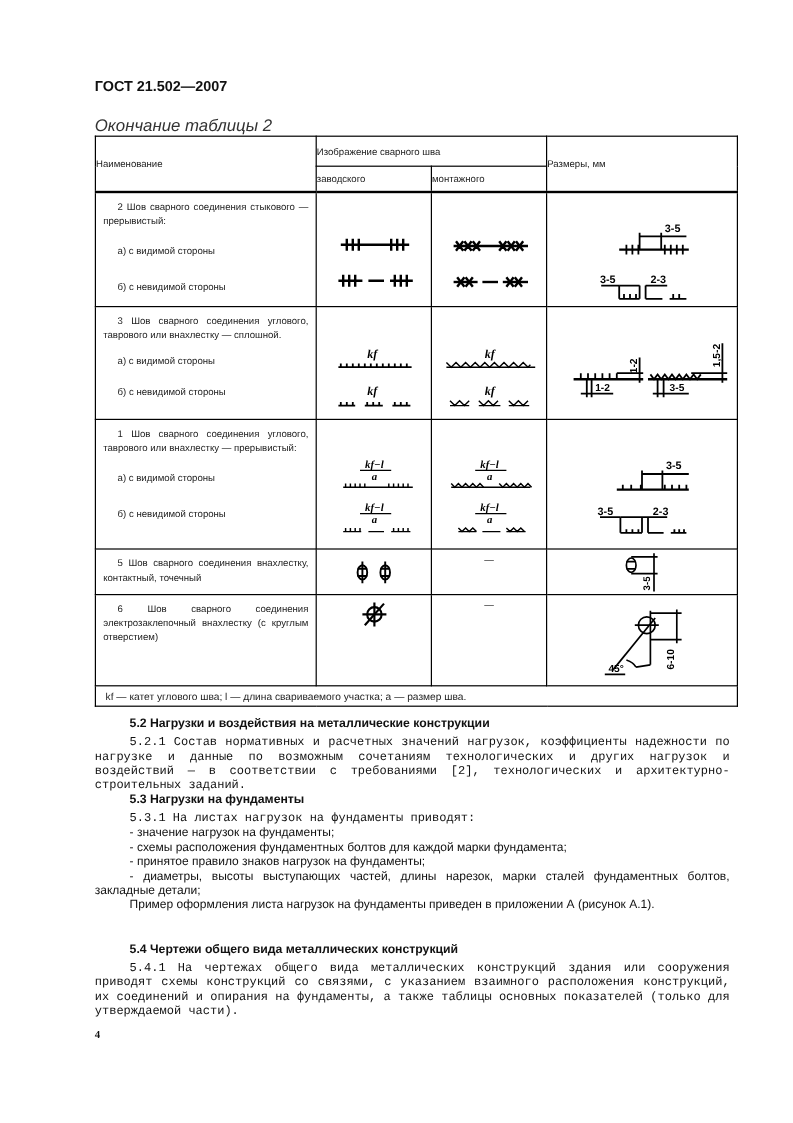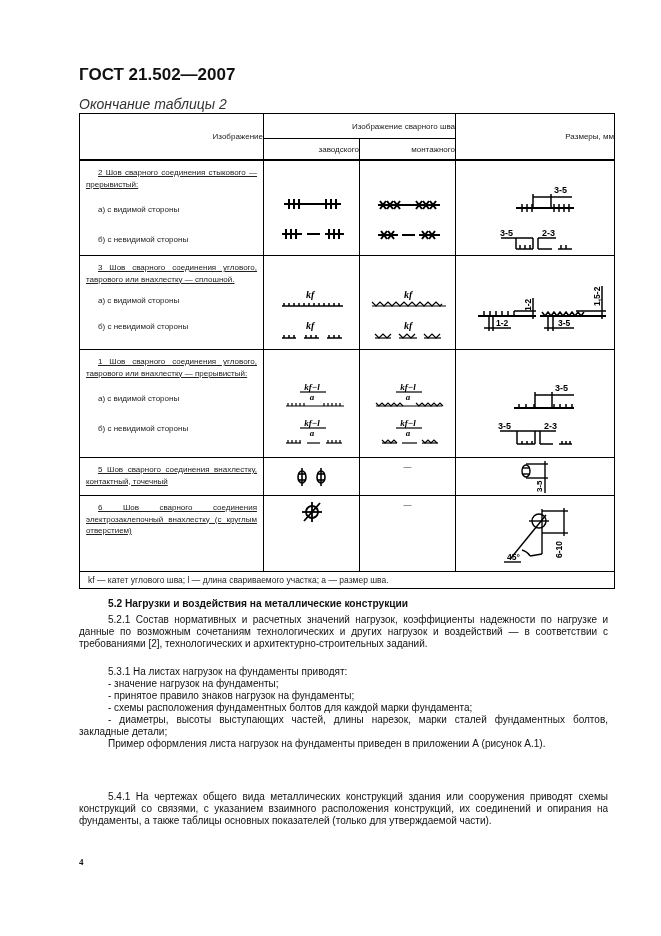--- a/index.html
+++ b/index.html
@@ -1,53 +1,53 @@
 <!DOCTYPE html>
 <html><head>
 <meta charset="utf-8">
 <style>
   html, body { margin: 0; padding: 0; background: #fff; }
   body { width: 661px; height: 936px; position: relative; font-family: "Liberation Sans", sans-serif; color: #111; overflow: hidden; }
-  .hdr { position: absolute; left: 79px; top: 65px; font-weight: bold; font-size: 17px; }
+  .hdr { position: absolute; left: 79px; top: 65px; font-weight: bold; font-size: 12px; }
   .cap { position: absolute; left: 79px; top: 96px; font-style: italic; font-size: 14px; color: #333; }
   table.t { position: absolute; left: 79px; top: 113px; width: 536px; border-collapse: collapse; font-size: 8px; color: #222; }
   table.t td, table.t th { border: 1px solid #000; padding: 0; vertical-align: top; font-weight: normal; }
-  table.t th { text-align: right; vertical-align: middle; height: 20px; margin-top: 31px; }
+  table.t th { text-align: left; vertical-align: middle; height: 20px; margin-top: 31px; }
   .thick-bottom { border-bottom: 2px solid #000 !important; }
   .name { padding: 6px 6px 0 6px !important; line-height: 11.5px; text-align: justify; }
   .name p { margin: 0; }
-  .name .ind { text-indent: 12px; text-decoration: underline; }
+  .name .ind { text-indent: 12px; }
   .name .opt { padding-left: 12px; }
   .cell-svg { position: relative; }
   .cell-svg svg { display: block; }
   .note td { padding: 3px 8px !important; font-size: 8.5px; }
   .sec { position: absolute; left: 0; width: 654px; font-size: 10px; color: #111; }
   .sec h3 { margin: 0; font-size: 10.2px; font-weight: bold; padding-left: 108px; }
   .sec p { margin: 0; line-height: 12px; }
   .para { padding-left: 79px; padding-right: 46px; text-align: justify; }
-  .para .first { text-indent: 29px; }
+  .para .first { text-indent: 29px; font-family: Liberation Mono, monospace; }
   .para .li { text-indent: 29px; }
   .pnum { position: absolute; left: 79px; top: 857px; font-family: "Liberation Serif", serif; font-size: 9px; font-weight: bold; }
 </style>
 </head>
 <body>
 
 <div class="hdr">ГОСТ 21.502—2007</div>
 <div class="cap">Окончание таблицы 2</div>
 
 <table class="t">
   <colgroup>
     <col style="width:188px">
       <col style="width:95px">
       <col style="width:95px">
       <col style="width:158px">
   </colgroup>
   <tbody>
       <tr>
-    <th rowspan="2" class="thick-bottom">Изображение</th>
+    <th rowspan="2" class="thick-bottom">Наименование</th>
     <th colspan="2" style="height:24px">Изображение сварного шва</th>
     <th rowspan="2" class="thick-bottom">Размеры, мм</th>
   </tr>
   <tr>
     <th class="thick-bottom">заводского</th>
     <th class="thick-bottom">монтажного</th>
   </tr>
 
   <tr style="height:94px">
     <td class="name">
@@ -347,29 +347,31 @@
   </table>
 
 <div class="sec" style="top:598px">
   <h3>5.2  Нагрузки и воздействия на металлические конструкции</h3>
   <div class="para" style="margin-top:5px">
     <p class="first">5.2.1  Состав нормативных и расчетных значений нагрузок, коэффициенты надежности по нагрузке и данные по возможным сочетаниям технологических и других нагрузок и воздействий — в соответствии с требованиями [2], технологических и архитектурно-строительных заданий.</p>
   </div>
 </div>
 
 <div class="sec" style="top:661px">
+  <h3>5.3  Нагрузки на фундаменты</h3>
   <div class="para" style="margin-top:5px">
     <p class="first">5.3.1  На листах нагрузок на фундаменты приводят:</p>
     <p class="li">- значение нагрузок на фундаменты;</p>
+    <p class="li">- схемы расположения фундаментных болтов для каждой марки фундамента;</p>
     <p class="li">- принятое правило знаков нагрузок на фундаменты;</p>
-    <p class="li">- схемы расположения фундаментных болтов для каждой марки фундамента;</p>
     <p class="li">- диаметры, высоты выступающих частей, длины нарезок, марки сталей фундаментных болтов, закладные детали;</p>
     <p class="li">Пример оформления листа нагрузок на фундаменты приведен в приложении А (рисунок А.1).</p>
   </div>
 </div>
 
 <div class="sec" style="top:786px">
+  <h3>5.4  Чертежи общего вида металлических конструкций</h3>
   <div class="para" style="margin-top:5px">
     <p class="first">5.4.1  На чертежах общего вида металлических конструкций здания или сооружения приводят схемы конструкций со связями, с указанием взаимного расположения конструкций, их соединений и опирания на фундаменты, а также таблицы основных показателей (только для утверждаемой части).</p>
   </div>
 </div>
 
 <div class="pnum">4</div>
 
 </body></html>

